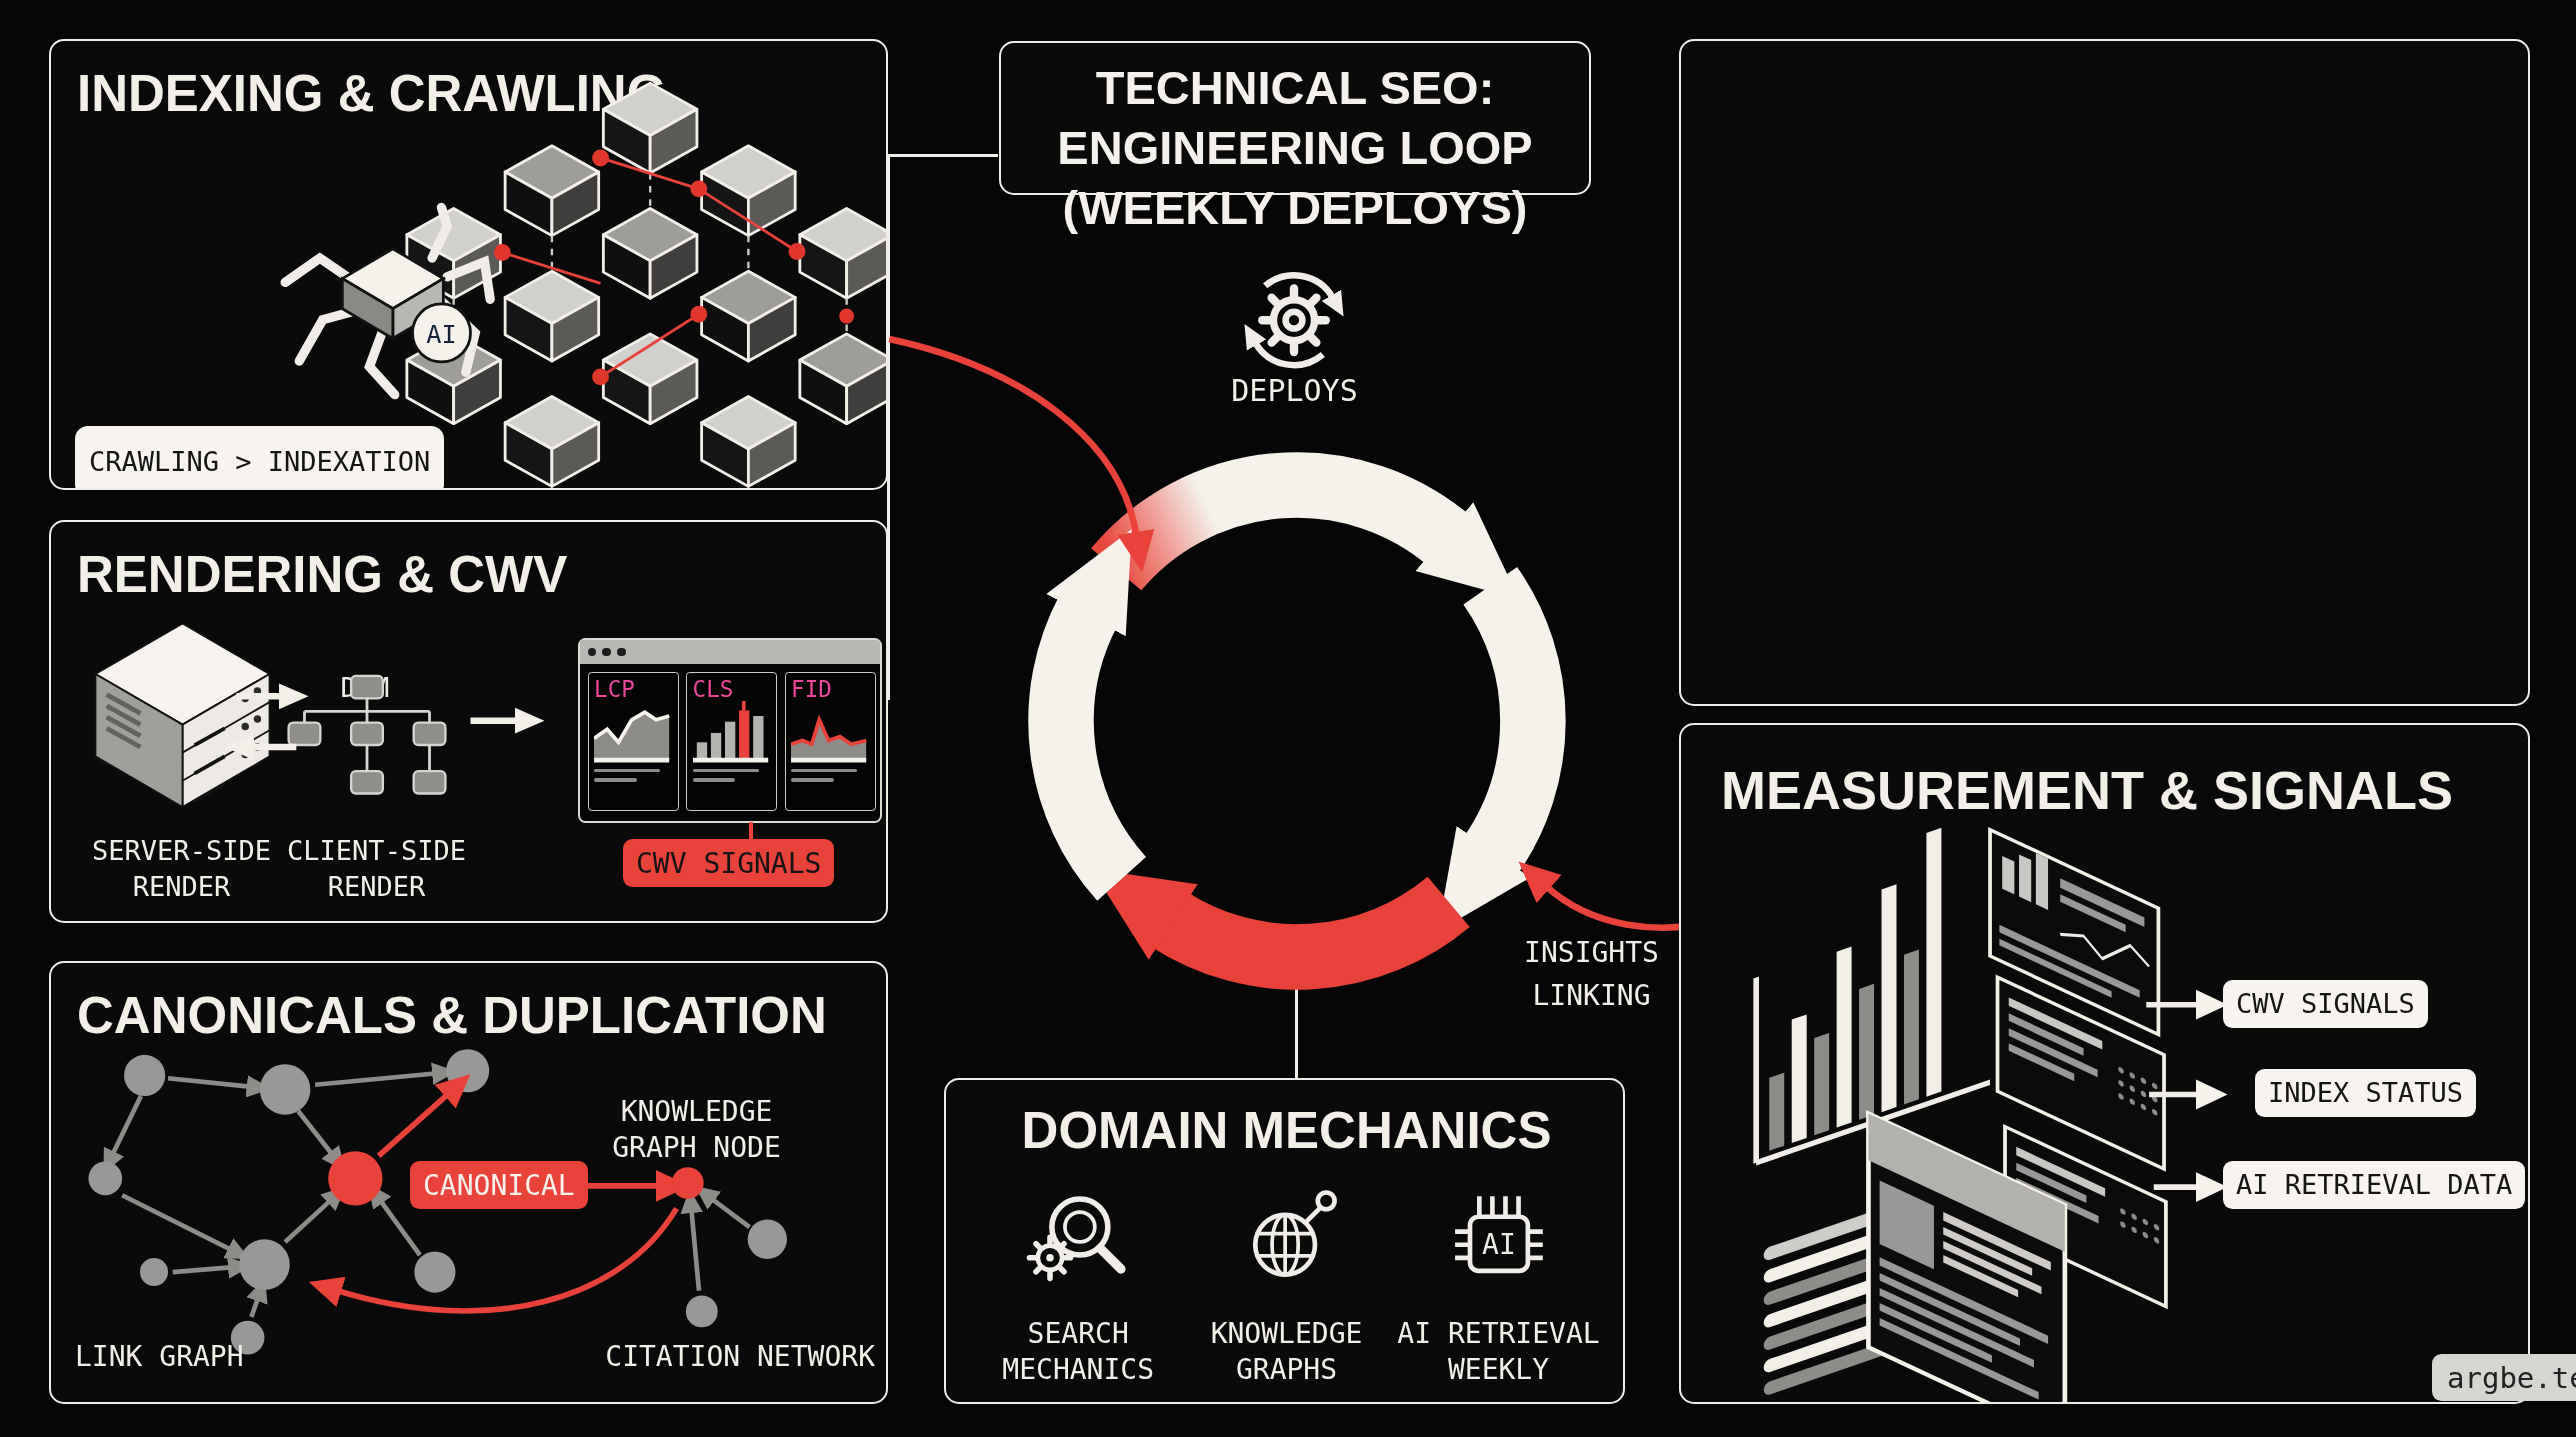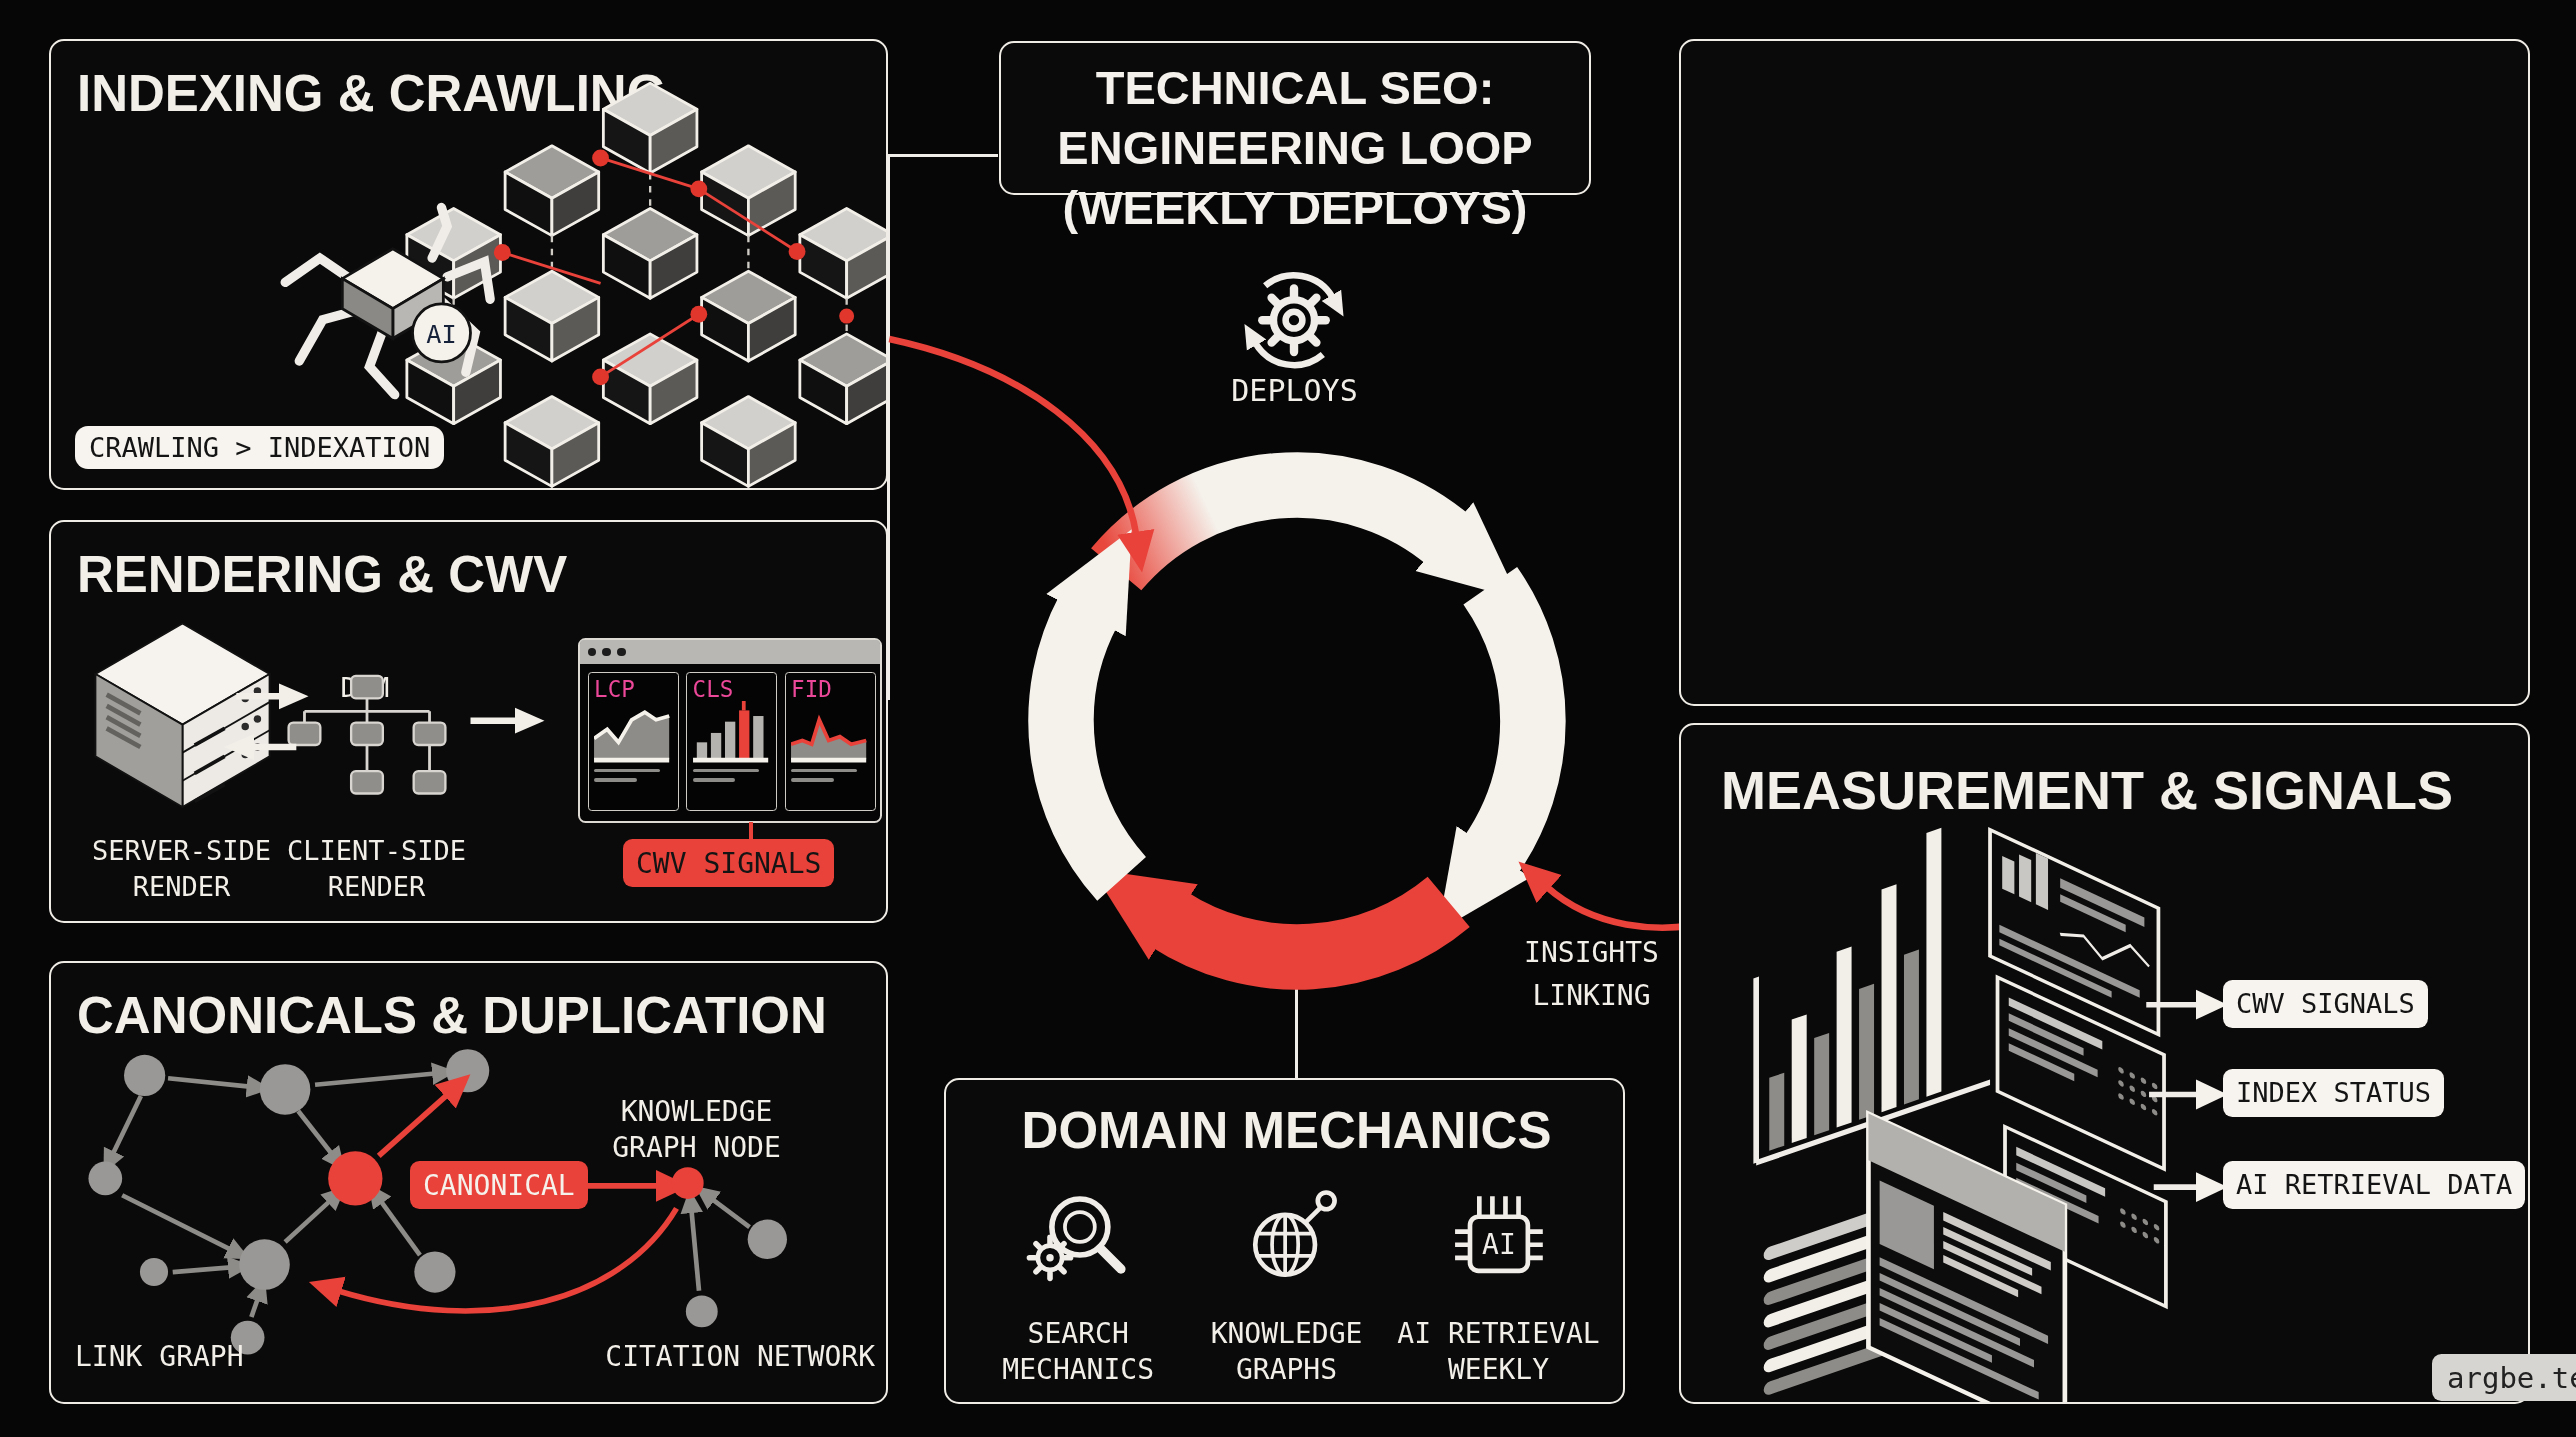--- a/index.html
+++ b/index.html
@@ -2,21 +2,21 @@
 <html style="font-size:15px"><head>
 <meta charset="utf-8">
 <style>
   html,body{margin:0;padding:0;background:#070606;width:2576px;height:1438px;overflow:hidden;}
   *{box-sizing:border-box;}
   .canvas{position:absolute;left:0;top:0;width:2576px;height:1438px;background:#070606;
           font-family:"Liberation Sans",sans-serif;color:#f2efe9;}
   .panel{position:absolute;background:#0b0a0a;border:2.8px solid #efece6;border-radius:15px;overflow:hidden;}
   .ptitle{position:absolute;left:26px;top:22.5px;font-weight:bold;font-size:51px;letter-spacing:0;color:#f2efe9;white-space:nowrap;}
   .tag-white{position:absolute;background:#f7f4ef;color:#141414;font-family:"DejaVu Sans Mono",monospace;
-             font-size:27px;padding:6px 14px;border-radius:13px;white-space:nowrap;}
+             font-size:27px;padding:20px 14px;border-radius:13px;white-space:nowrap;}
   .tag-red{position:absolute;background:#e8423a;font-family:"DejaVu Sans Mono",monospace;
            font-size:28px;padding:7.5px 13px;border-radius:9.4px;white-space:nowrap;}
   .lbl{position:absolute;font-family:"DejaVu Sans Mono",monospace;font-size:27px;color:#f2efe9;
        white-space:pre-line;text-align:center;line-height:36px;}
   .line{position:absolute;background:#f0ede8;}
   .titlebox{position:absolute;left:999px;top:41px;width:592px;height:154px;background:#0b0a0a;
             border:2.8px solid #efece6;border-radius:15px;text-align:center;}
   .titlebox .t{margin-top:15px;font-weight:bold;font-size:47px;line-height:60px;white-space:pre-line;color:#f4f1ec;}
   .browser{position:absolute;left:527px;top:116px;width:304px;height:185px;border:2.8px solid #dddad4;
            border-radius:7.5px;background:#060505;}
@@ -472,20 +472,20 @@
         <rect x="212" y="487" width="150" height="8" fill="#9a9896"></rect>
         <rect x="212" y="503" width="165" height="8" fill="#9a9896"></rect>
         <rect x="212" y="519" width="120" height="8" fill="#9a9896"></rect>
         <rect x="212" y="535" width="170" height="8" fill="#9a9896"></rect>
       </g>
       <path d="M497,299 H552" stroke="#f0ede8" stroke-width="6" fill="none" marker-end="url(#mWm)"></path>
       <path d="M500,395 H552" stroke="#f0ede8" stroke-width="6" fill="none" marker-end="url(#mWm)"></path>
       <path d="M505,494 H552" stroke="#f0ede8" stroke-width="6" fill="none" marker-end="url(#mWm)"></path>
     </svg>
     <div class="sig-label" style="left:542px;top:255px;">CWV SIGNALS</div>
-    <div class="sig-label" style="left:542px;top:344px;">INDEX STATUS</div>
+    <div class="sig-label" style="left:574px;top:344px;">INDEX STATUS</div>
     <div class="sig-label" style="left:542px;top:436px;">AI RETRIEVAL DATA</div>
   </div>
 
   <div class="brand">argbe.tech</div>
 
 </div>
 
 
 </body></html>

